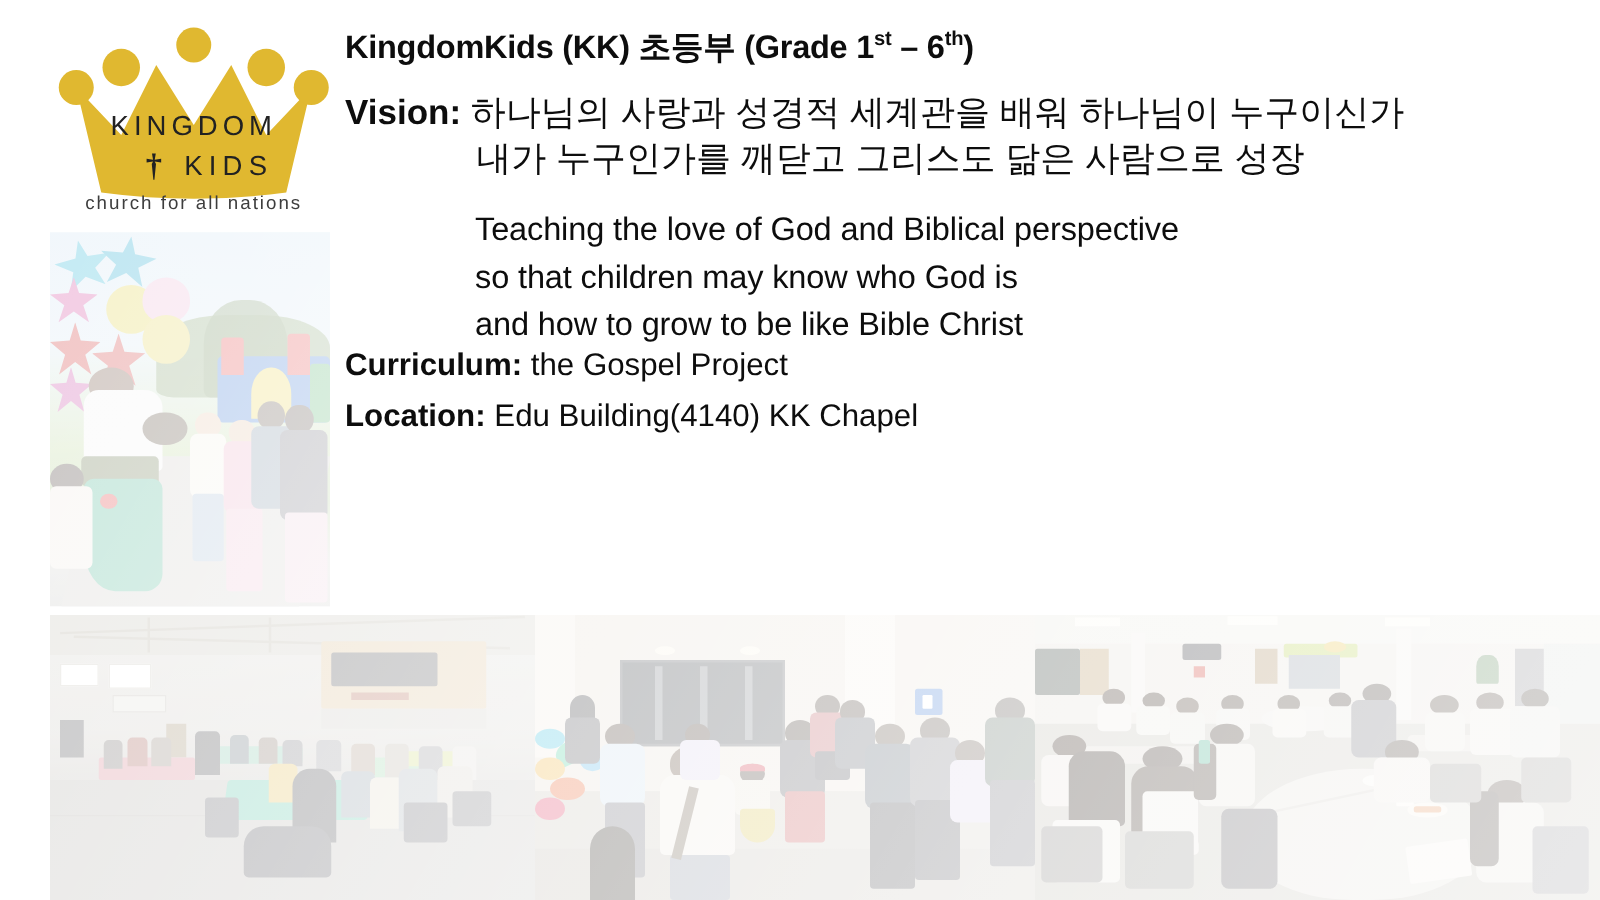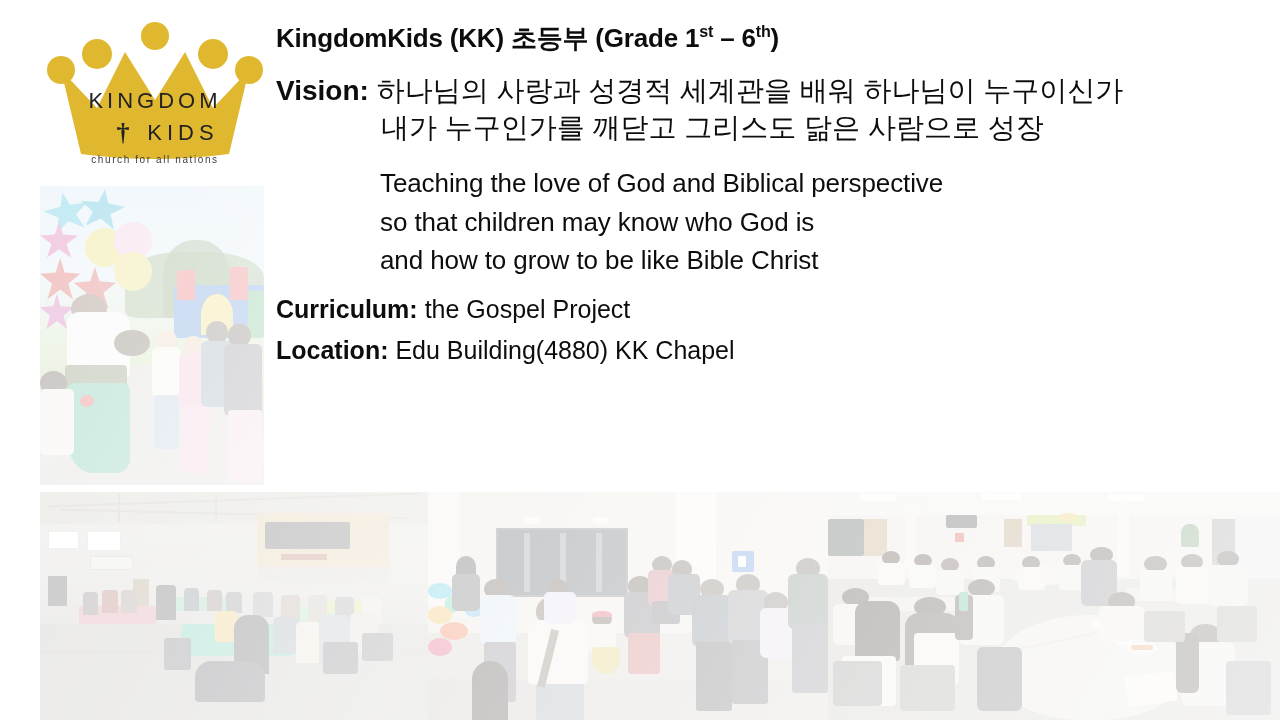--- a/index.html
+++ b/index.html
@@ -17,21 +17,21 @@
 
   
   #logo {
     position: absolute; left: 45px; top: 12px;
     width: 220px; height: 175px;
   }
   #logo svg { display: block; width: 100%; height: 100%; }
   .logo-tagline {
     position: absolute; left: 0; top: 142px; width: 220px;
     text-align: center;
-    font-size: 10px; letter-spacing: 1.6px; color: #3d3d3d;
+    font-size: 15px; letter-spacing: 1.6px; color: #3d3d3d;
     font-family: "Liberation Sans", sans-serif;
   }
 
   
   .photo { position: absolute; overflow: hidden; }
   .photo .scene { position: absolute; inset: 0; }
   .photo .haze {
     position: absolute; inset: 0;
     background: rgba(255,255,255,0.60);
     pointer-events: none;
@@ -66,21 +66,21 @@
   sup { font-size: 0.62em; vertical-align: super; font-weight: bold; }
 
   #vision-block { margin-top: 18px; }
   .vision-row { font-size: 28px; line-height: 1.33; white-space: nowrap; }
   .vision-label { font-weight: bold; }
   .vision-indent { padding-left: 105px; }
 
   #english-block { margin-top: 18px; padding-left: 104px; }
   .eng-row { font-size: 26px; line-height: 1.47; white-space: nowrap; letter-spacing: -0.1px; }
 
-  #curriculum-block { margin-top: 16px; }
+  #curriculum-block { }
   #curriculum-main { font-size: 25px; white-space: nowrap; }
   #curriculum-sub { font-size: 17.5px; padding-left: 52px; margin-top: 2px; white-space: nowrap; }
 
   #location-block { margin-top: 12px; font-size: 25px; white-space: nowrap; }
   #time-block     { margin-top: 16px; font-size: 25px; white-space: nowrap; }
 </style>
 </head>
 <body>
 
 <div id="slide">
@@ -379,17 +379,17 @@
     <div id="english-block">
       <div class="eng-row line">Teaching the love of God and Biblical perspective</div>
       <div class="eng-row line">so that children may know who God is</div>
       <div class="eng-row line">and how to grow to be like Bible Christ</div>
     </div>
 
     <div id="curriculum-block">
       <div id="curriculum-main" class="line"><span class="b">Curriculum:</span><span> the Gospel Project</span></div>
     </div>
 
-    <div id="location-block" class="line"><span class="b">Location:</span><span> Edu Building(4880) KK Chapel</span></div>
+    <div id="location-block" class="line"><span class="b">Location:</span><span> Edu Building(4140) KK Chapel</span></div>
 
 
   </div>
 </div>
 
 </body></html>

